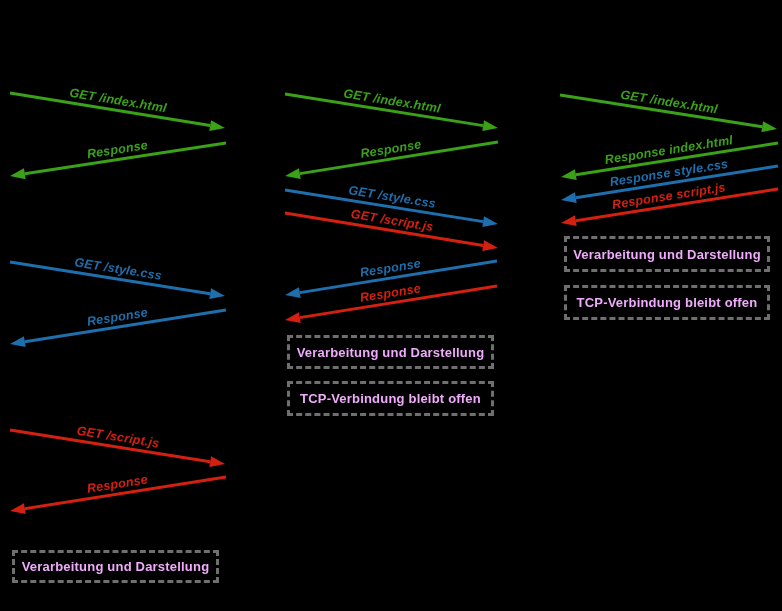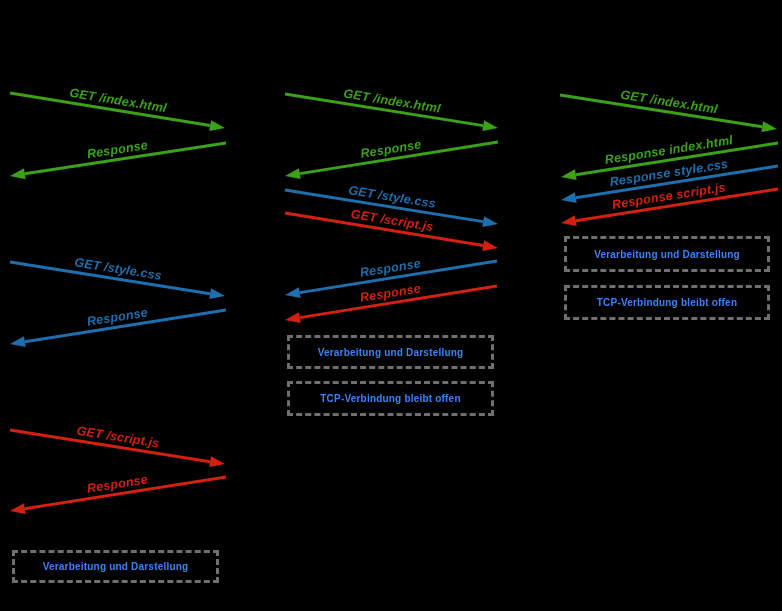--- a/index.html
+++ b/index.html
@@ -29,24 +29,24 @@
     font-size: 12.5px;
     letter-spacing: 0.2px;
   }
   .status-box {
     position: absolute;
     border: 3px dashed #6f6f6f;
     box-sizing: border-box;
     display: flex;
     align-items: center;
     justify-content: center;
-    color: #3b82f6;
+    color: #f0abfc;
     font-family: "Liberation Sans", sans-serif;
     font-weight: bold;
-    font-size: 10px;
+    font-size: 13px;
     letter-spacing: 0.2px;
     white-space: nowrap;
   }
 </style>
 </head>
 <body>
 
 <div class="canvas">
   <svg id="arrows-svg" width="782" height="611" viewBox="0 0 782 611" xmlns="http://www.w3.org/2000/svg">
       <g>

